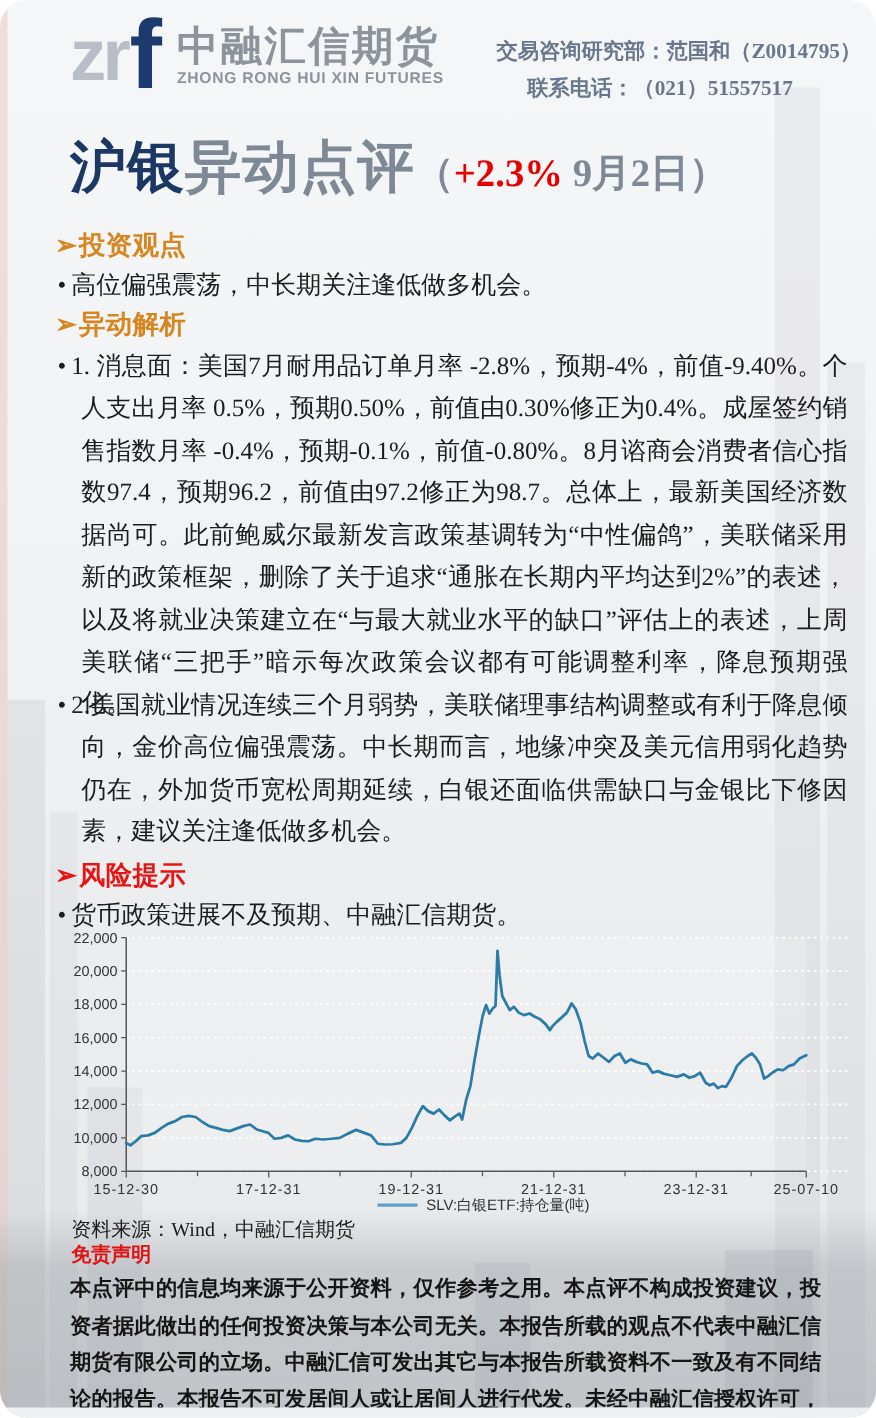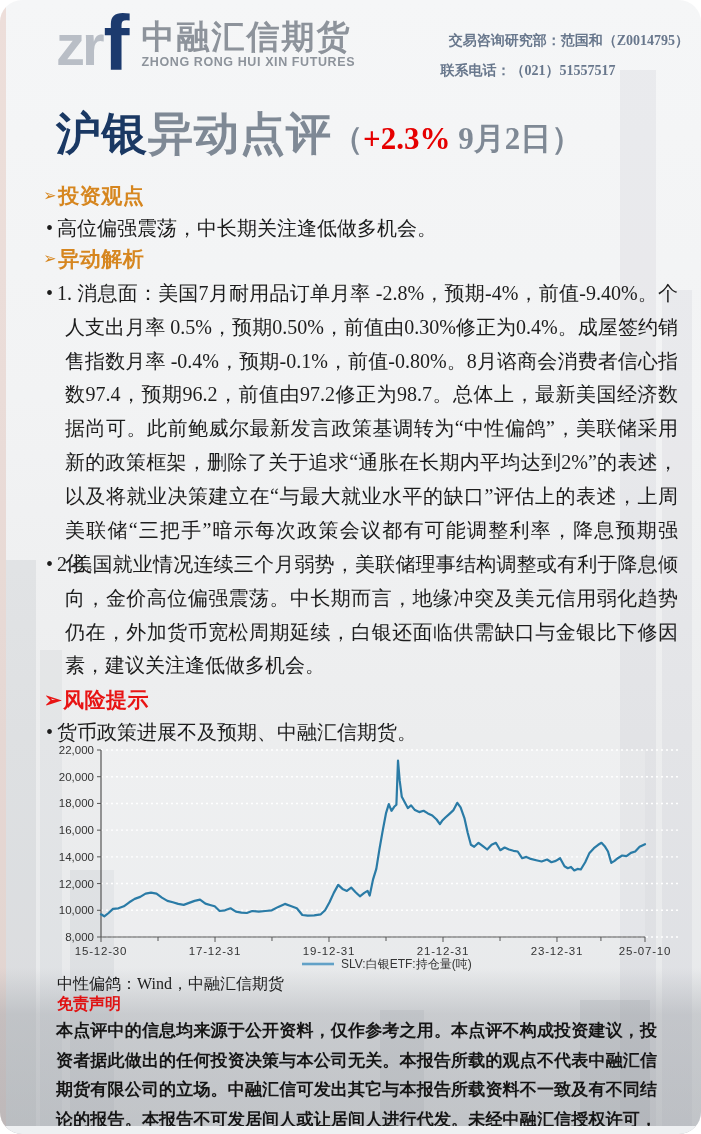--- a/index.html
+++ b/index.html
@@ -13,34 +13,34 @@
   .bg-bar{position:absolute;}
   
   .logo{position:absolute;left:56px;top:12px;display:flex;align-items:flex-end;
         font-family:"Liberation Sans","DejaVu Sans",sans-serif;}
   .logo-zr{font-size:58px;line-height:58px;font-weight:800;color:#b9bec6;letter-spacing:-3px;}
   .logo-f{font-size:78px;line-height:62px;font-weight:800;color:#1c3a6e;margin-left:2px;}
   .logo-names{margin-left:12px;padding-bottom:4px;}
   .logo-cn{font-size:33px;line-height:36px;font-weight:800;color:#8d939b;letter-spacing:2px;}
   .logo-en{font-size:12.5px;line-height:15px;font-weight:700;color:#8d939b;letter-spacing:0.6px;}
   .contact{position:absolute;right:12px;top:26px;width:322px;color:#68778c;font-weight:700;
-           font-size:14px;line-height:30px;}
+           font-size:17px;line-height:30px;}
   .contact .l1{text-align:right;}
   .contact .l2{text-align:center;}
   
   .title{position:absolute;left:56px;top:104px;white-space:nowrap;}
   .title .t-main{font-size:45px;font-weight:700;letter-spacing:1px;}
   .title .t-navy{color:#1a3863;}
   .title .t-gray{color:#7f8995;}
   .title .t-sub{font-size:31px;font-weight:700;color:#7f8995;}
   .title .t-red{color:#e60000;}
   
   .sec-h{position:absolute;left:44px;font-size:21px;font-weight:700;letter-spacing:0.5px;}
   .sec-h .arrow{margin-right:1px;}
-  .orange{color:#d6861f;font-family:Liberation Mono, monospace;}
+  .orange{color:#d6861f;}
   .redh{color:#e81414;}
   .body-line{position:absolute;left:46px;width:613px;font-size:20px;line-height:33.8px;
              text-align:justify;}
   .hang{padding-left:19px;text-indent:-19px;}
   .dot{padding-right:4px;}
   
   .chart-wrap{position:absolute;left:30px;top:740px;width:665px;height:237px;}
   .ytick,.xtick,.legend-t{font-family:"Liberation Sans","DejaVu Sans",sans-serif;fill:#333;}
   .ytick{font-size:11.5px;}
   .xtick{font-size:11.5px;letter-spacing:0.8px;}
@@ -159,18 +159,18 @@
         <line x1="356.0016" x2="356.0016" y1="197" y2="201" stroke="#555" stroke-width="1"></line>
         <line x1="470.024" x2="470.024" y1="197" y2="201" stroke="#555" stroke-width="1"></line>
         <line x1="570.936" x2="570.936" y1="197" y2="201" stroke="#555" stroke-width="1"></line>
         <polyline points="71.0,174.3 74.3,176.3 78.6,173.0 83.0,168.9 88.4,168.3 93.8,166.3 99.3,162.3 104.7,158.9 110.2,156.9 115.6,153.6 121.0,152.7 126.5,153.6 131.9,157.6 137.4,160.9 142.8,162.3 148.2,163.9 153.7,164.9 159.1,162.9 164.6,160.9 170.0,159.6 175.4,163.6 180.9,165.2 184.7,166.3 189.6,171.0 195.0,170.3 200.5,168.3 205.9,171.6 211.4,172.7 216.8,173.0 222.2,171.0 228.8,171.6 235.3,171.0 241.8,170.3 248.3,166.9 254.9,163.9 261.4,166.3 266.8,168.3 272.3,175.0 277.7,175.6 284.2,175.4 290.8,174.3 295.1,170.3 299.5,162.3 303.8,152.9 308.2,144.9 312.5,148.9 316.9,150.9 321.2,147.6 325.6,152.3 329.9,156.3 334.3,152.9 337.6,150.9 339.7,155.6 343.0,139.6 346.3,128.9 349.5,108.8 352.8,90.1 356.1,72.8 358.8,64.1 361.5,70.8 364.2,66.8 366.4,64.8 368.0,20.7 369.7,40.7 371.8,56.8 374.6,62.1 377.8,68.1 381.1,65.4 384.9,70.1 389.2,72.1 393.6,70.8 397.9,73.4 402.3,75.5 406.6,79.5 409.9,84.1 412.1,80.8 415.4,77.5 419.2,74.1 423.5,70.1 427.3,62.8 430.6,67.4 434.4,78.1 437.7,92.8 440.9,104.8 444.2,106.8 448.5,102.8 452.9,106.2 457.2,109.5 461.6,104.8 465.9,102.8 470.3,110.2 474.6,107.5 479.0,109.5 483.4,110.8 487.7,111.5 492.1,118.2 496.4,116.9 500.8,118.9 506.2,120.2 511.6,121.5 517.1,119.5 521.4,122.2 525.8,120.9 530.1,118.2 534.5,126.2 537.8,128.2 541.0,126.9 544.3,130.5 547.5,128.9 550.8,129.5 555.2,122.2 559.5,112.9 563.9,108.2 568.2,104.8 571.5,102.8 574.7,106.2 578.0,111.5 581.3,122.9 584.5,120.9 587.8,118.2 592.2,115.5 596.5,116.2 600.9,112.9 605.2,111.5 609.6,106.8 615.0,104.2" fill="none" stroke="#2a7ba6" stroke-width="2.2" stroke-linejoin="round" stroke-linecap="round"></polyline>
         <line x1="272" x2="304" y1="224" y2="224" stroke="#62a1c7" stroke-width="2.6"></line>
         <text x="311" y="228" class="legend-t">SLV:白银ETF:持仓量(吨)</text>
       </svg>
   </div>
 
   <div class="band"></div>
-  <div class="source">中性偏鸽：Wind，中融汇信期货</div>
+  <div class="source">资料来源：Wind，中融汇信期货</div>
   <div class="discl-label">免责声明</div>
   <div class="discl-text">本点评中的信息均来源于公开资料，仅作参考之用。本点评不构成投资建议，投资者据此做出的任何投资决策与本公司无关。本报告所载的观点不代表中融汇信期货有限公司的立场。中融汇信可发出其它与本报告所载资料不一致及有不同结论的报告。本报告不可发居间人或让居间人进行代发。未经中融汇信授权许可，任何引用、转载以及向第三方传播的行为均可能承担法律责任。</div>
   <div class="band-light"></div>
 
 </div>
 
 </body></html>

